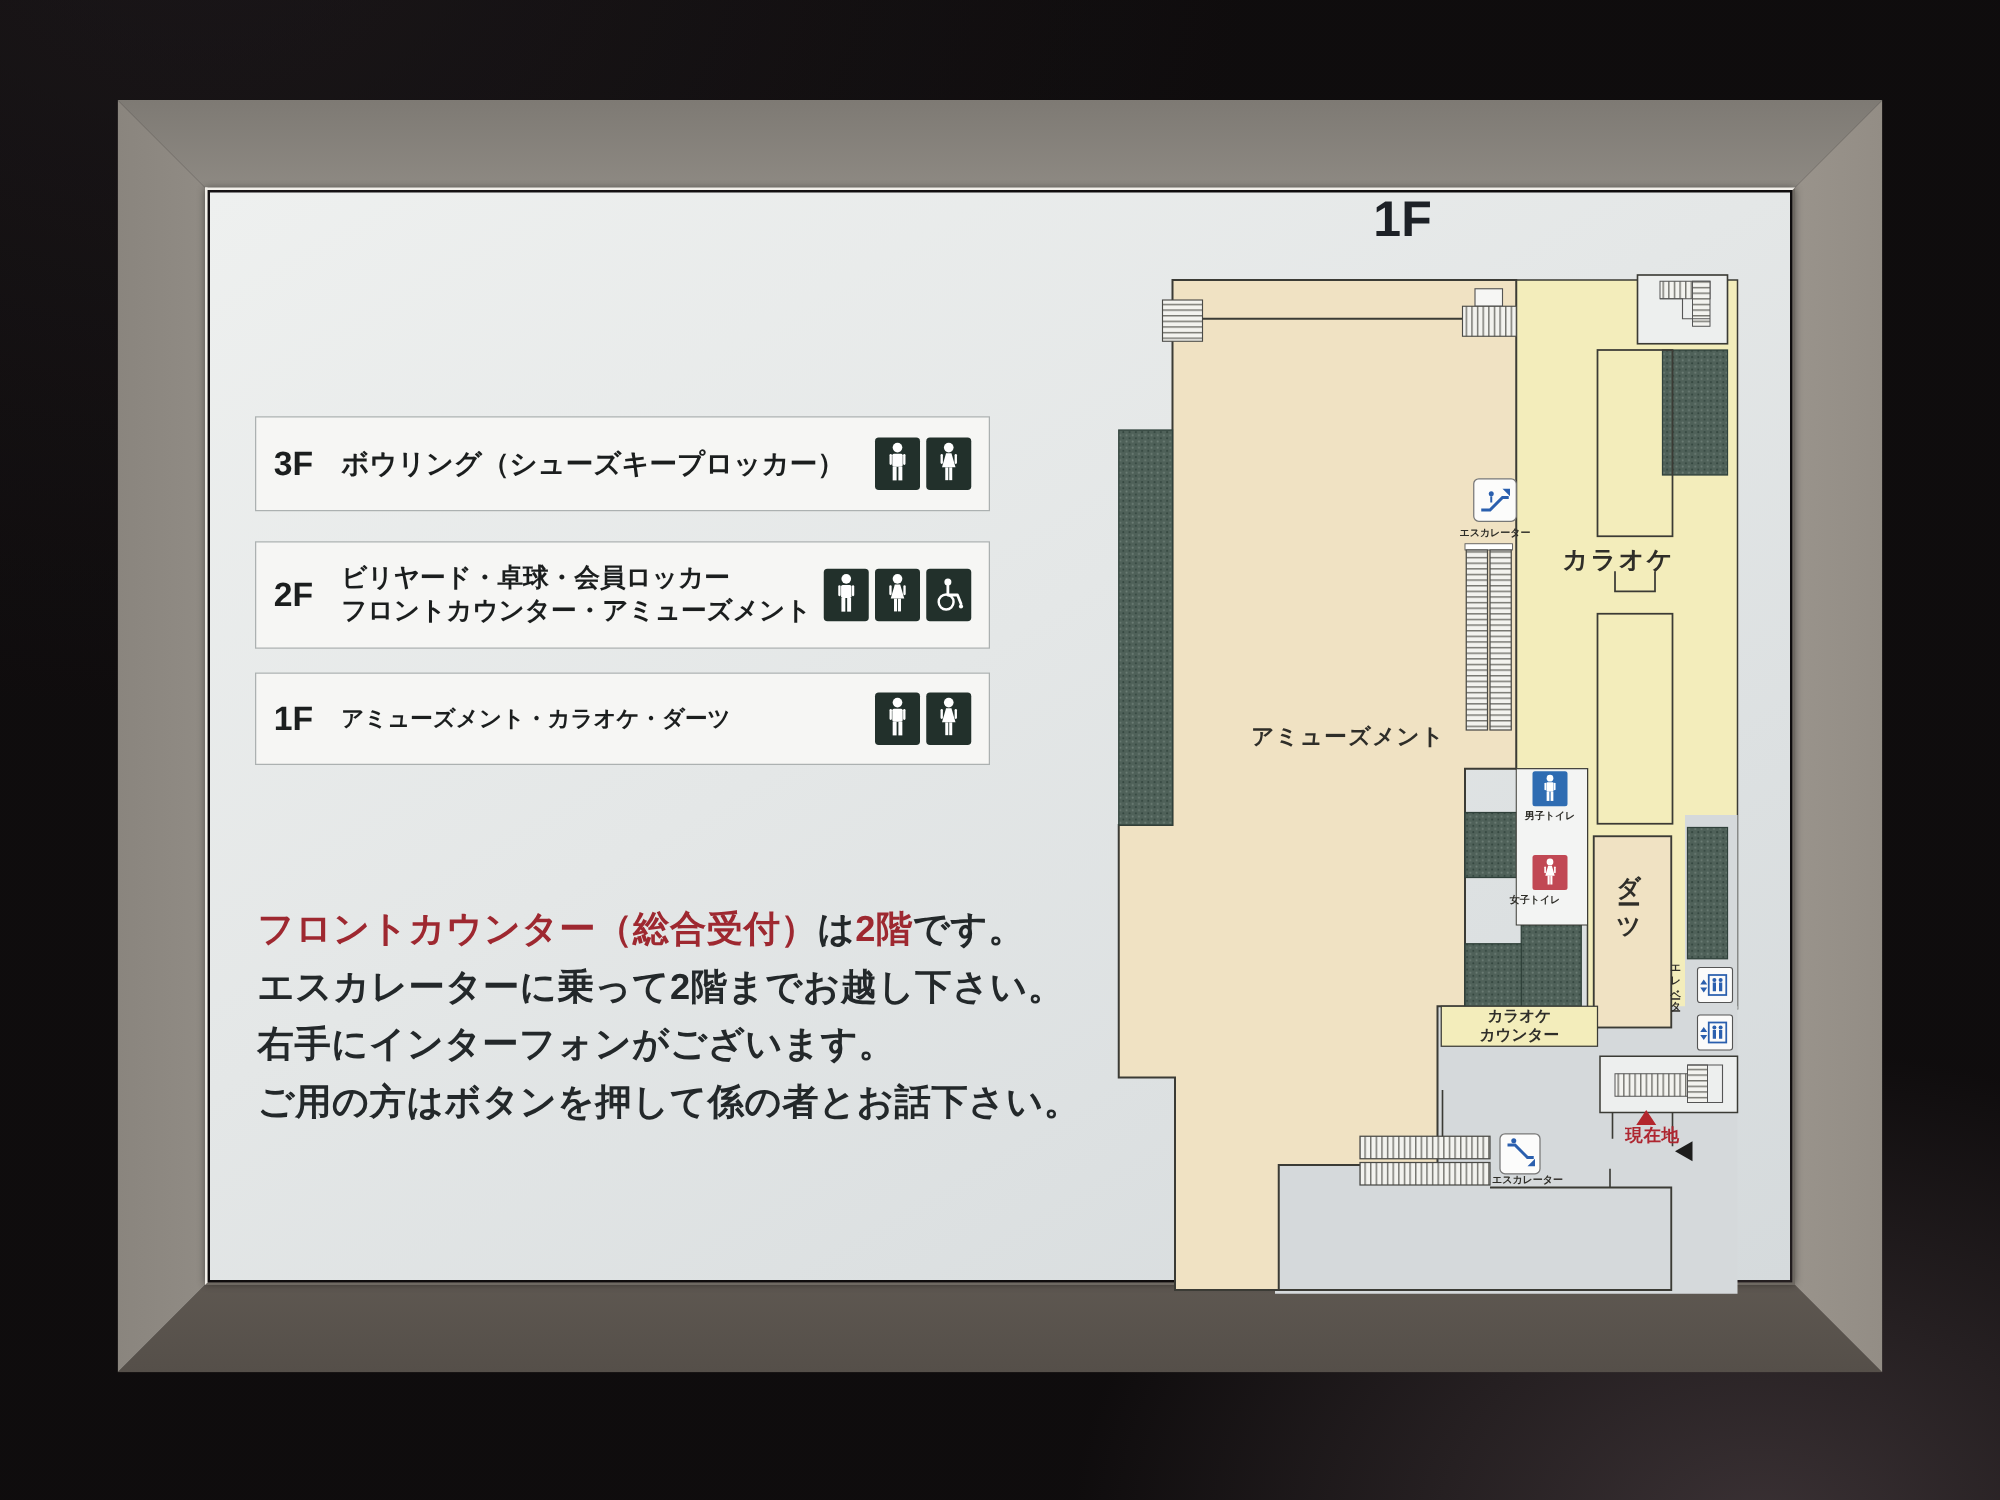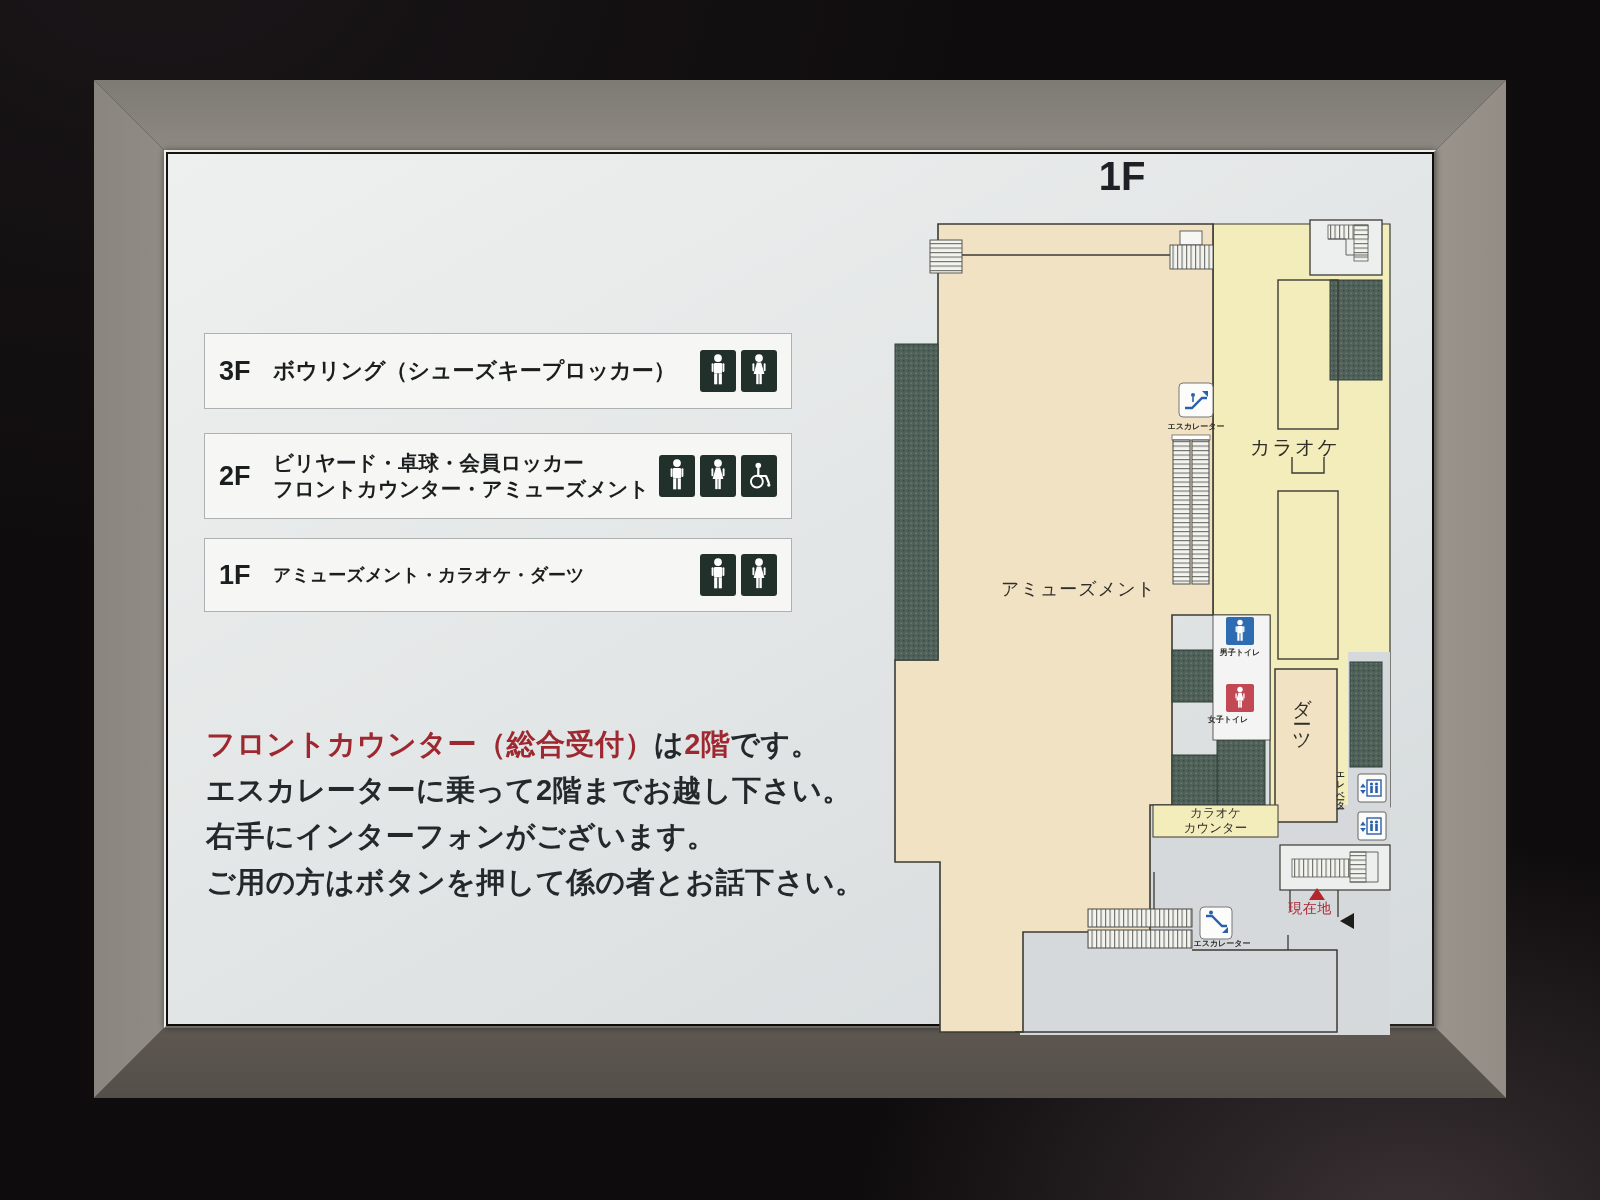--- a/index.html
+++ b/index.html
@@ -42,36 +42,36 @@
   .pict svg{display:block;}
 
   .notice{position:absolute;left:38px;top:567px;font-size:29px;font-weight:600;
     color:#23282a;line-height:46px;letter-spacing:0.5px;}
   .notice .red{color:#9e2830;}
 
   .map-title{position:absolute;left:894px;top:0px;width:120px;text-align:center;
     font-size:40px;font-weight:bold;color:#1d2126;}
   .map{position:absolute;left:712px;top:53px;width:515px;height:840px;}
   .map svg{position:absolute;left:0;top:0;}
-  .mlabel{position:absolute;color:#2f2e29;font-weight:normal;}
+  .mlabel{position:absolute;color:#2f2e29;font-weight:bold;}
   .lab-amuse{left:86px;top:370px;width:190px;font-size:18px;text-align:right;letter-spacing:1px;}
   .lab-kara{left:356px;top:227px;width:118px;font-size:20px;text-align:center;letter-spacing:2px;}
   .lab-darts{left:409px;top:478px;height:132px;font-size:19px;letter-spacing:7px;
     writing-mode:vertical-rl;text-orientation:upright;}
   .lab-cnt1{left:275px;top:599px;width:121px;font-size:12.5px;text-align:center;line-height:15px;}
   .lab-cnt2{left:275px;top:614px;width:121px;font-size:12.5px;text-align:center;line-height:15px;}
   .lab-esc{font-size:8px;font-weight:600;text-align:center;width:78px;}
   .lab-esc.upper{left:277px;top:214px;}
   .lab-esc.lower{left:303px;top:731px;}
   .lab-elev{left:455px;top:559px;height:108px;font-size:8.5px;font-weight:600;
     writing-mode:vertical-rl;text-orientation:upright;}
   .lab-wc{width:56px;font-size:8px;font-weight:600;text-align:center;}
   .lab-wc.men{left:332px;top:440px;}
   .lab-wc.women{left:320px;top:507px;}
-  .lab-here{left:398px;top:693px;width:64px;font-size:14px;text-align:center;
+  .lab-here{left:410px;top:693px;width:64px;font-size:14px;text-align:center;
     color:#ae2630;letter-spacing:0.5px;}
 </style>
 </head>
 <body>
 
 <div class="frame">
   <div class="side top"></div>
   <div class="side bottom"></div>
   <div class="side left"></div>
   <div class="side right"></div>

